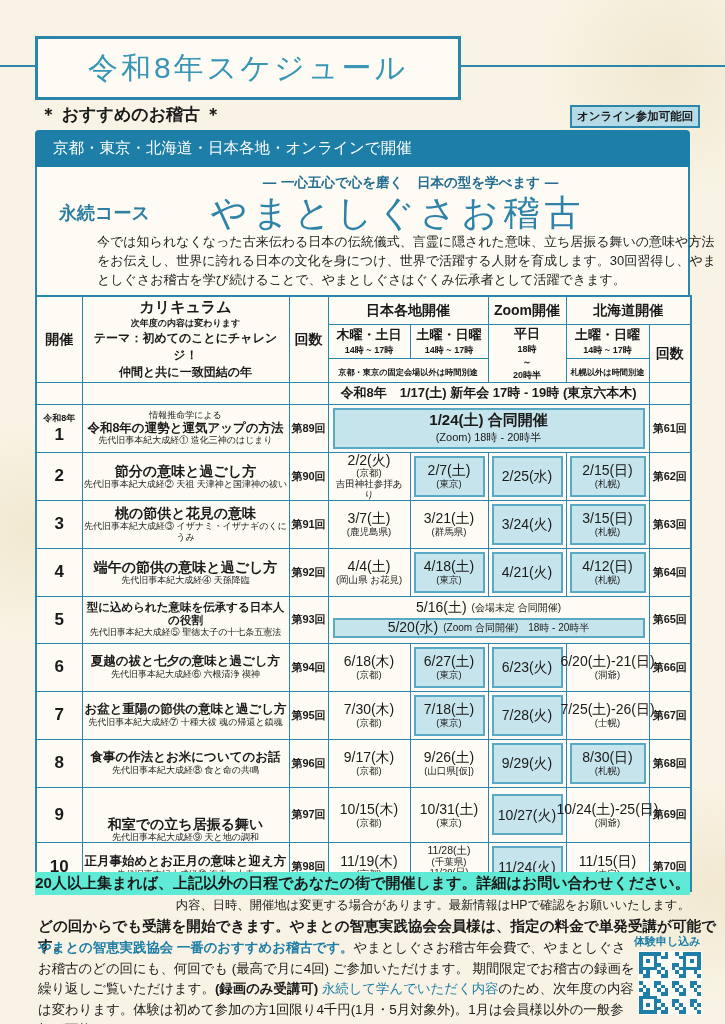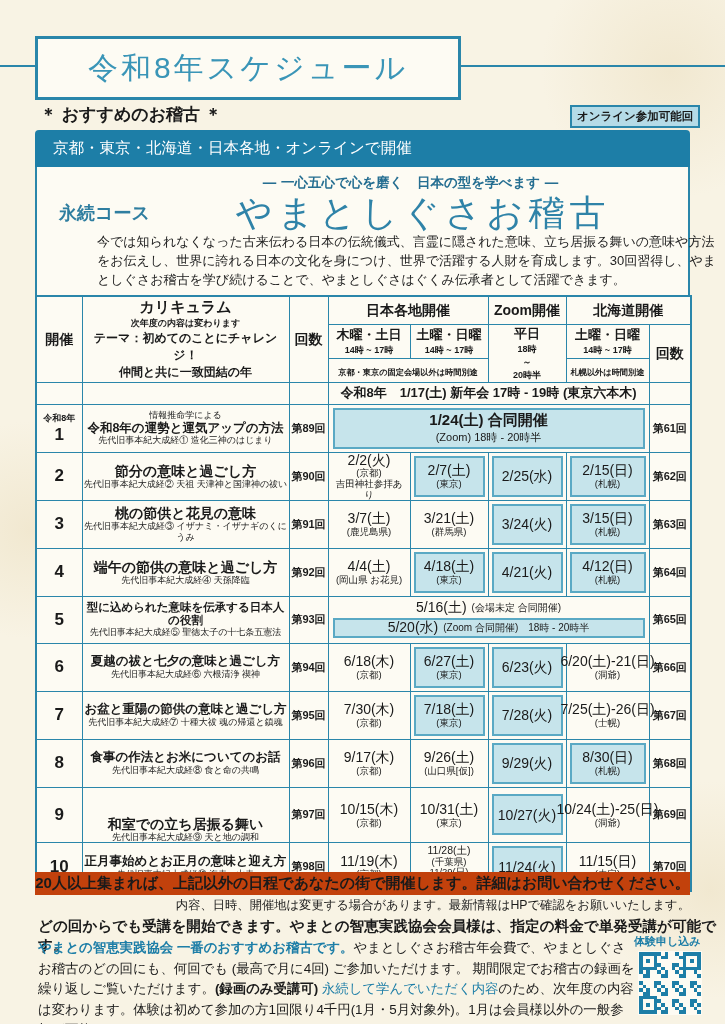--- a/index.html
+++ b/index.html
@@ -15,21 +15,21 @@
   .badge{position:absolute;left:570px;top:105px;background:#b5dbe7;border:2px solid #2a86aa;
          font-size:11.5px;font-weight:bold;padding:2px 5px;}
   .banner{position:absolute;left:35px;top:130px;width:637px;height:37px;background:#1d7ea7;color:#fff;
           display:flex;align-items:center;padding-left:18px;font-size:15.5px;border-radius:4px 4px 0 0;}
   .intro{position:absolute;left:35px;top:167px;width:651px;height:128px;background:#fdfbf3;
          border:2px solid #2a86aa;border-top:none;}
   .tagline{position:absolute;left:0;top:7px;width:100%;text-align:center;font-family:"DejaVu Serif",serif;
            font-weight:bold;font-size:13.5px;color:#256e91;margin-left:48px;}
   .course-label{position:absolute;left:22px;top:34px;font-family:"DejaVu Serif",serif;font-weight:bold;
                 font-size:18px;color:#2f7ea0;}
-  .course-title{position:absolute;left:136px;top:22px;width:500px;text-align:center;
+  .course-title{position:absolute;left:111px;top:22px;width:500px;text-align:center;
                 font-family:"DejaVu Serif",serif;font-size:36px;color:#2f83a8;letter-spacing:5px;}
   .desc{position:absolute;left:14px;top:66px;width:626px;font-size:13px;line-height:1.45;color:#222;margin-left:46px;}
   
   table.sched{position:absolute;left:35px;top:295px;width:655px;border-collapse:collapse;table-layout:fixed;
               background:#fdfbf3;}
   table.sched th,table.sched td{border:1.5px solid #2a86aa;padding:0;text-align:center;vertical-align:middle;
               font-family:"Liberation Sans",sans-serif;}
   table.sched{border:2px solid #2a86aa;}
   th .gh{font-size:14px;font-weight:bold;}
   th .day{font-size:13px;font-weight:bold;}
@@ -51,21 +51,21 @@
   .d2{font-size:9.5px;line-height:1.15;}
   .mbox{display:flex;flex-direction:column;align-items:center;justify-content:center;height:41px;margin:3px 4px;
         background:#c6e4eb;box-shadow:inset 0 0 0 2px #5aa9c4;}
   .m1{font-size:15px;font-weight:bold;}
   .m2{font-size:11px;}
   .m2line{display:flex;align-items:center;justify-content:center;height:20px;gap:5px;}
   .m2line.hlbox{background:#c6e4eb;box-shadow:inset 0 0 0 2px #5aa9c4;margin:0 4px 3px 4px;}
   .m2line .main{font-size:14px;}
   .m2line .nt{font-size:10px;}
   
-  .notice{position:absolute;left:35px;top:872px;width:655px;height:23px;background:#c2410c;
+  .notice{position:absolute;left:35px;top:872px;width:655px;height:23px;background:#5eead4;
           display:flex;align-items:center;justify-content:center;font-size:15px;font-weight:bold;}
   .change-note{position:absolute;left:35px;top:897px;width:655px;text-align:right;font-size:12.3px;}
   .bold-line{position:absolute;left:38px;top:917px;font-size:14.6px;font-weight:bold;}
   .para{position:absolute;left:38px;top:938px;width:598px;font-size:13.4px;line-height:1.53;}
   .para .teal{color:#1d7ea7;font-weight:bold;}
   .para .teal2{color:#1d7ea7;margin-top:40px;}
   .para .bld{font-weight:bold;}
   .qr-label{position:absolute;left:634px;top:934px;font-size:11px;font-weight:bold;color:#1d7ea7;}
   .qr{position:absolute;left:638px;top:951px;width:62px;height:62px;display:grid;
       grid-template-columns:repeat(17,1fr);grid-template-rows:repeat(17,1fr);background:#fdfbf3;padding:1px;}

